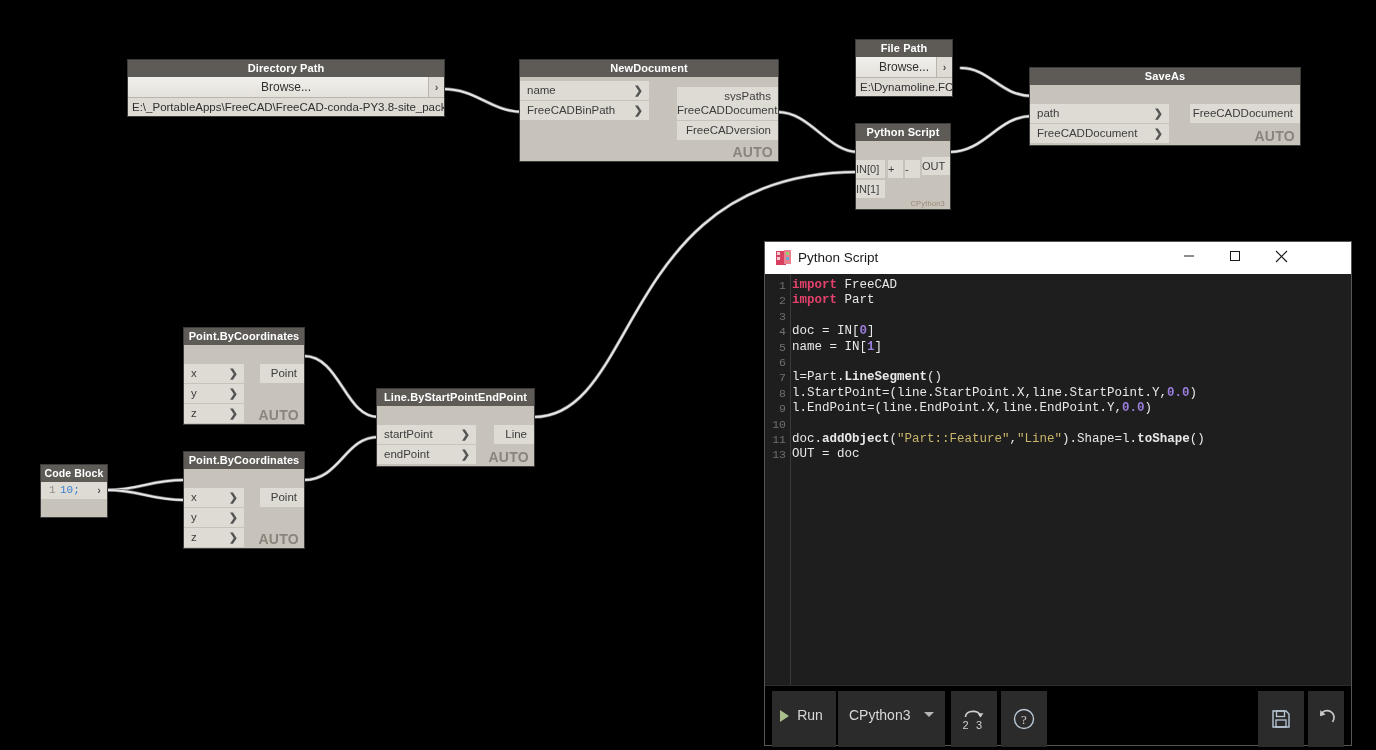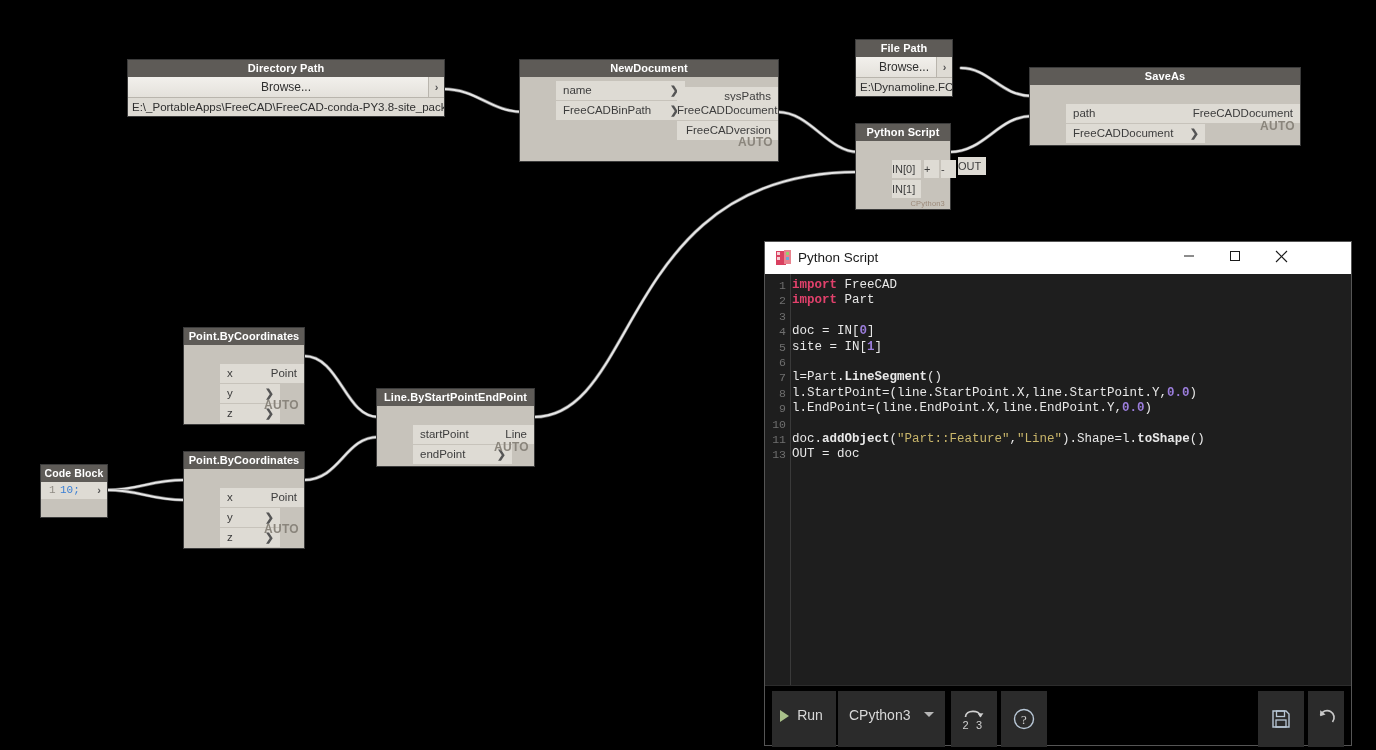--- a/index.html
+++ b/index.html
@@ -45,21 +45,20 @@
     font-weight: bold;
     text-align: center;
     line-height: 17px;
     height: 17px;
     letter-spacing: 0.1px;
     white-space: nowrap;
     overflow: hidden;
   }
   .node-body {
     position: relative;
-    margin-left: 36px;
   }
   .port {
     position: absolute;
     background: #dedbd4;
     color: #3d3d3d;
     font-size: 11.5px;
     line-height: 19px;
     height: 19px;
     white-space: nowrap;
     overflow: hidden;
@@ -80,22 +79,22 @@
   }
   .port.out {
     right: 0;
     text-align: right;
     padding-right: 7px;
     box-sizing: border-box;
   }
   .auto {
     position: absolute;
     right: 5px;
-    bottom: 12px;
-    font-size: 12px;
+    bottom: 1px;
+    font-size: 14px;
     font-weight: bold;
     color: #8a857c;
     letter-spacing: 0.3px;
   }
   .engine-tag {
     position: absolute;
     right: 5px;
     bottom: 1px;
     font-size: 7.5px;
     color: #9c8a7a;
@@ -522,21 +521,21 @@
     </div>
   </div>
 
   <div id="ps-code">
     <div class="gutter-bar"></div>
     <div id="code-lines" style="padding-top:4px;">
         <div class="codeline"><span class="gutter">1</span><span class="ctext"><span class="tok-kw">import</span><span class="tok-plain"> FreeCAD</span></span></div>
         <div class="codeline"><span class="gutter">2</span><span class="ctext"><span class="tok-kw">import</span><span class="tok-plain"> Part</span></span></div>
         <div class="codeline"><span class="gutter">3</span><span class="ctext"></span></div>
         <div class="codeline"><span class="gutter">4</span><span class="ctext"><span class="tok-plain">doc = IN[</span><span class="tok-num">0</span><span class="tok-plain">]</span></span></div>
-        <div class="codeline"><span class="gutter">5</span><span class="ctext"><span class="tok-plain">site = IN[</span><span class="tok-num">1</span><span class="tok-plain">]</span></span></div>
+        <div class="codeline"><span class="gutter">5</span><span class="ctext"><span class="tok-plain">name = IN[</span><span class="tok-num">1</span><span class="tok-plain">]</span></span></div>
         <div class="codeline"><span class="gutter">6</span><span class="ctext"></span></div>
         <div class="codeline"><span class="gutter">7</span><span class="ctext"><span class="tok-plain">l=Part.</span><span class="tok-fn">LineSegment</span><span class="tok-plain">()</span></span></div>
         <div class="codeline"><span class="gutter">8</span><span class="ctext"><span class="tok-plain">l.StartPoint=(line.StartPoint.X,line.StartPoint.Y,</span><span class="tok-num">0.0</span><span class="tok-plain">)</span></span></div>
         <div class="codeline"><span class="gutter">9</span><span class="ctext"><span class="tok-plain">l.EndPoint=(line.EndPoint.X,line.EndPoint.Y,</span><span class="tok-num">0.0</span><span class="tok-plain">)</span></span></div>
         <div class="codeline"><span class="gutter">10</span><span class="ctext"></span></div>
         <div class="codeline"><span class="gutter">11</span><span class="ctext"><span class="tok-plain">doc.</span><span class="tok-fn">addObject</span><span class="tok-plain">(</span><span class="tok-str">"Part::Feature"</span><span class="tok-plain">,</span><span class="tok-str">"Line"</span><span class="tok-plain">).Shape=l.</span><span class="tok-fn">toShape</span><span class="tok-plain">()</span></span></div>
         <div class="codeline"><span class="gutter">13</span><span class="ctext"><span class="tok-plain">OUT = doc</span></span></div>
       </div>
   </div>
 

